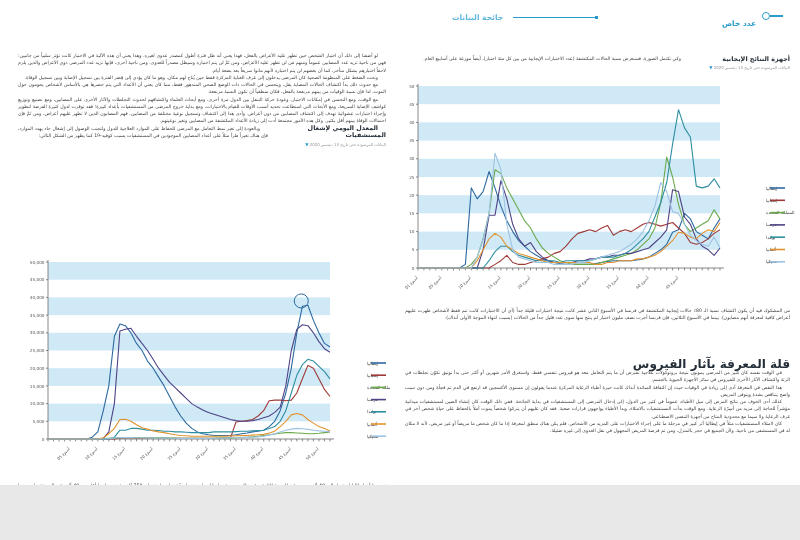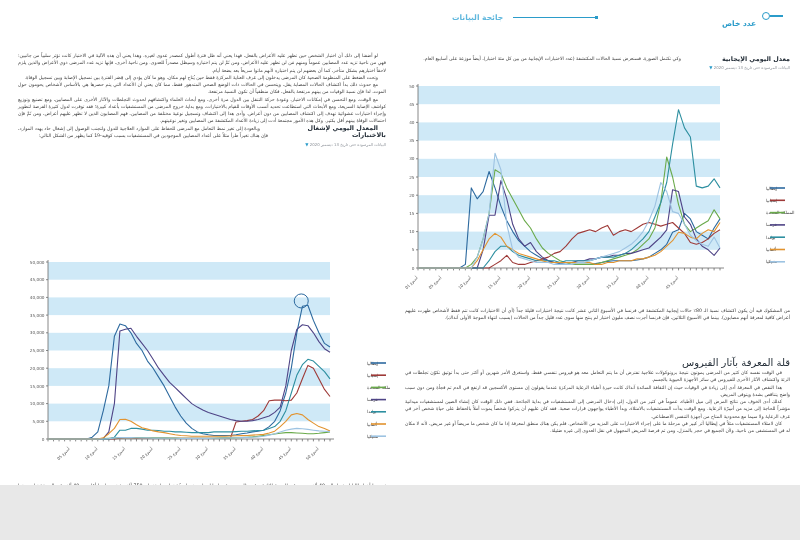--- a/index.html
+++ b/index.html
@@ -28,21 +28,21 @@
   .lp-chart-hdr{width:102px;flex:none;}
   .lp-caption{position:absolute;left:18px;top:482px;width:368px;font-size:4.7px;line-height:8.6px;
               text-align:justify;color:#3f3f3f;}
   .lp-footer{position:absolute;left:20px;top:515px;font-size:5px;color:#9a9a9a;}
   .lp-footer b{color:#4a4a4a;}
   
   .rp-introrow{position:absolute;left:405px;top:55px;width:385px;display:flex;gap:12px;}
   .rp-intro{width:276px;font-size:4.7px;line-height:7.3px;text-align:justify;color:#3f3f3f;}
   .rp-chart-hdr{flex:1;}
   .rp-after{position:absolute;left:405px;top:307px;width:385px;}
-  .rp-heading{position:absolute;left:405px;top:357px;width:385px;font-size:10px;font-weight:normal;
+  .rp-heading{position:absolute;left:405px;top:357px;width:385px;font-size:12px;font-weight:bold;
               color:#242e38;text-align:right;direction:rtl;}
   .rp-bodytext{position:absolute;left:405px;top:369px;width:385px;}
   .rp-footer{position:absolute;left:610px;top:515px;width:152px;font-size:5px;color:#9a9a9a;
              direction:rtl;text-align:left;}
   .rp-footer b{color:#4a4a4a;}
   .rp-footer .sep{color:#c4c4c4;margin:0 2px;}
   .chart-box{position:absolute;}
   svg text{font-family:"DejaVu Sans",sans-serif;}
 </style>
 </head>
@@ -63,21 +63,21 @@
 
   <div class="lp-body rtl body-txt">
     <div>
         <p>لو أضفنا إلى ذلك أن اختبار الشخص حين تظهر عليه الأعراض بالفعل، فهذا يعني أنه ظل فترة أطول كمصدر عدوى لغيره. وهذا يعني أن هذه الآلية في الاختبار كانت تؤثر سلبياً من جانبين: فهي من ناحية تزيد عدد المصابين عموماً ومنهم مَن لن تظهر عليه الأعراض، ومن ثَمَّ لن يتم اختباره وسيظل مصدراً للعدوى. ومن ناحية أخرى، فإنها تزيد عدد المرضى ذوي الأعراض والذين يلزم لاحقاً اختبارهم بشكل متأخر، كما أن بعضهم لن يتم اختباره لأنهم ماتوا سريعاً بعد بضعة أيام.</p>
         <p>وتحت الضغط على المنظومة الصحية كان المرضى يدخلون إلى غرف العناية المركزة فقط حين يُتاح لهم مكان، وهو ما كان يؤدي إلى قِصَر الفترة بين تسجيل الإصابة وبين تسجيل الوفاة.</p>
         <p>مع حدوث ذلك بدأ اكتشاف الحالات المصابة يقل، ويتحسن في الحالات ذات الوضع الصحي المتدهور فقط، مما كان يعني أن الأعداد التي يتم حصرها هي بالأساس لأشخاص يحومون حول الموت، لذا فإن نسبة الوفيات من بينهم مرتفعة بالفعل، فكان منطقياً أن تكون النسبة مرتفعة.</p>
         <p>مع الوقت، ومع التحسن في إمكانات الاختبار، وعودة حركة التنقل بين الدول مرة أخرى، ومع أبحاث العلماء واكتشافهم لحدوث التجلطات والآثار الأخرى على المصابين، ومع تصنيع وتوزيع كواشف الإصابة السريعة، ومع الأبحاث التي استطاعت تحديد أنسب الأوقات للقيام بالاختبارات، ومع بداية خروج المرضى من المستشفيات بأعداد كبيرة؛ فقد توفرت لدول كثيرة الفرصة لتطوير وإجراء اختبارات عشوائية تهدف إلى اكتشاف المصابين من دون أعراض. وأدى هذا إلى اكتشاف وتسجيل نوعية مختلفة من المصابين، فهم المصابون الذين لا تظهر عليهم أعراض، ومن ثَمَّ فإن احتمالات الوفاة بينهم أقل بكثير. وكل هذه الأمور مجتمعة أدت إلى زيادة الأعداد المكتشفة من المصابين وتغير نوعيتهم.</p>
       </div>
     <div class="lp-lastrow">
       <div class="lp-chart-hdr">
-        <p class="chart-title">المعدل اليومي لإشغال بالاختبارات</p>
+        <p class="chart-title">المعدل اليومي لإشغال المستشفيات</p>
         <div class="chart-sub rtl">
           <span>البيانات المرصودة حتى تاريخ 13 ديسمبر 2020</span>
           <span class="tri">▼</span>
         </div>
       </div>
       <div class="txt">
         <p style="text-indent:8px">وبالعودة إلى تغير نمط التعامل مع المرضى للحفاظ على الموارد العلاجية للدول ولتجنب الوصول إلى إشغال حاد يهدد الموارد، فإن هناك تغيراً طرأ مثلاً على أعداد المصابين الموجودين في المستشفيات بسبب كوفيد-19 كما يظهر من الشكل التالي:</p>
       </div>
     </div>
   </div>
@@ -213,21 +213,21 @@
   <div class="lp-caption rtl">تصوروا أن إيطاليا لم تصل إلى 40 ألف سرير في الموجة الثانية، وفي ظل وجود عدد إصابات (مرضى لم يُشفوا بعد) يتخطى 750 ألف شخص، لديها أقل من 40 ألف في المستشفيات. بينما خلال الموجة الأولى وفي ظل نحو 105 ألف (مرضى لم يتماثلوا للشفاء آنذاك) كان عدد الأسرّة المشغولة بالمستشفيات لمرضى كوفيد-19 هو أقل من 30 ألف سرير.</div>
 
   <div class="lp-footer">
     <b>39</b>
     <span>|</span>
   </div>
 
   <div class="rp-introrow">
     <div class="rp-intro rtl">وكي تكتمل الصورة، فسنعرض نسبة الحالات المكتشفة (عدد الاختبارات الإيجابية من بين كل مئة اختبار)، أيضاً موزعة على أسابيع العام.</div>
     <div class="rp-chart-hdr">
-      <p class="chart-title">معدل اليومي الإيجابية</p>
+      <p class="chart-title">أجهزة النتائج الإيجابية</p>
       <div class="chart-sub rtl">
         <span>البيانات المرصودة حتى تاريخ 13 ديسمبر 2020</span>
         <span class="tri">▼</span>
       </div>
     </div>
   </div>
 
   <div class="chart-box" style="left:398px;top:80px;">
     <svg id="chart-positivity" width="399" height="222" viewBox="0 0 399 222">
         <g>

